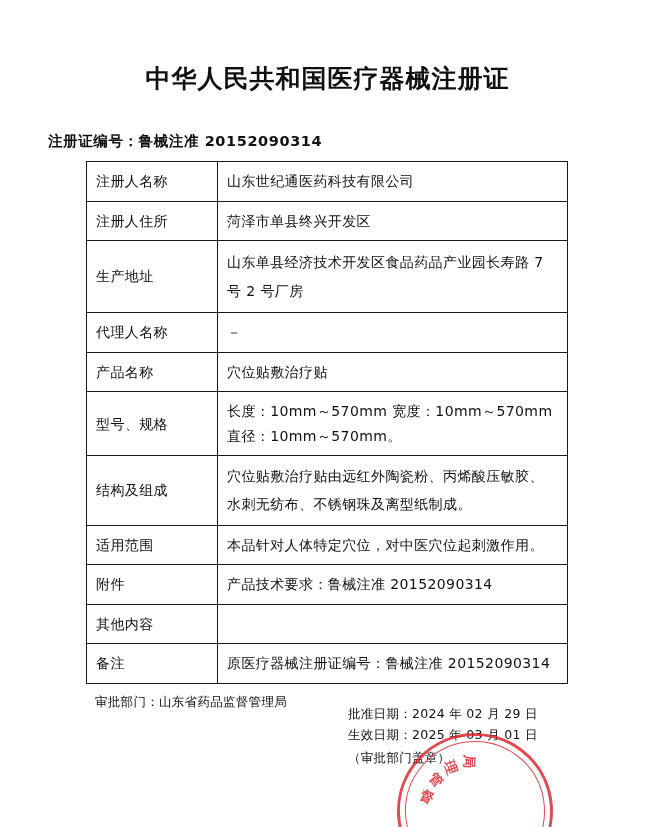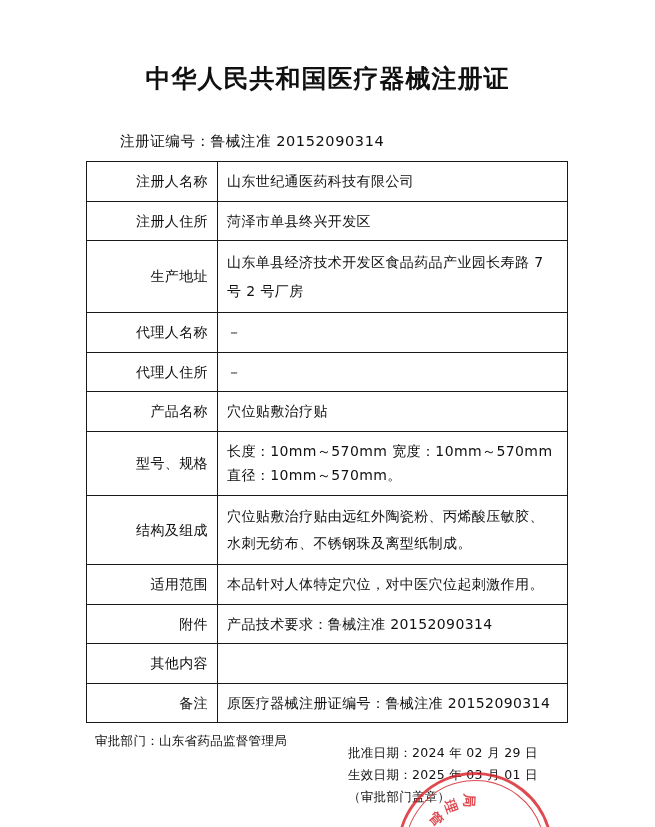--- a/index.html
+++ b/index.html
@@ -25,41 +25,42 @@
     text-align: center;
     font-size: 25px;
     font-weight: bold;
     letter-spacing: 1px;
     margin: 0;
     padding-top: 62px;
     font-family: "DejaVu Serif", "Liberation Serif", serif;
   }
   .cert-no-line {
     margin: 37px 16px 10px 0;
-    padding-left: 120px;
+    padding-left: 48px;
     font-size: 14.5px;
     letter-spacing: 0.6px;
+    font-weight: bold;
   }
   table.main {
     border-collapse: collapse;
     width: 482px;
     margin-left: 86px;
     table-layout: fixed;
   }
   table.main td {
     border: 1px solid #1a1a1a;
     font-size: 14px;
     line-height: 1.75;
     padding: 7px 9px;
     vertical-align: middle;
     letter-spacing: 0.4px;
   }
   td.label {
     width: 112px;
-    text-align: right;
+    text-align: left;
     letter-spacing: 2px;
     padding: 7px 2px;
     margin-left: 44px;
   }
   td.value {
     text-align: left;
     padding-left: 10px;
   }
   .spec-line { display: block; }
   .footer {
@@ -143,24 +144,20 @@
       </tr>
       <tr>
         <td class="label">生产地址</td>
         <td class="value" style="line-height:2.05;">山东单县经济技术开发区食品药品产业园长寿路 7 号 2 号厂房</td>
       </tr>
       <tr>
         <td class="label">代理人名称</td>
         <td class="value">－</td>
       </tr>
       <tr>
-        <td class="label">代理人住所</td>
-        <td class="value">－</td>
-      </tr>
-      <tr>
         <td class="label">产品名称</td>
         <td class="value">穴位贴敷治疗贴</td>
       </tr>
       <tr>
         <td class="label">型号、规格</td>
         <td class="value">
           <span class="spec-line">长度：10mm～570mm  宽度：10mm～570mm</span>
           <span class="spec-line">直径：10mm～570mm。</span>
         </td>
       </tr>

